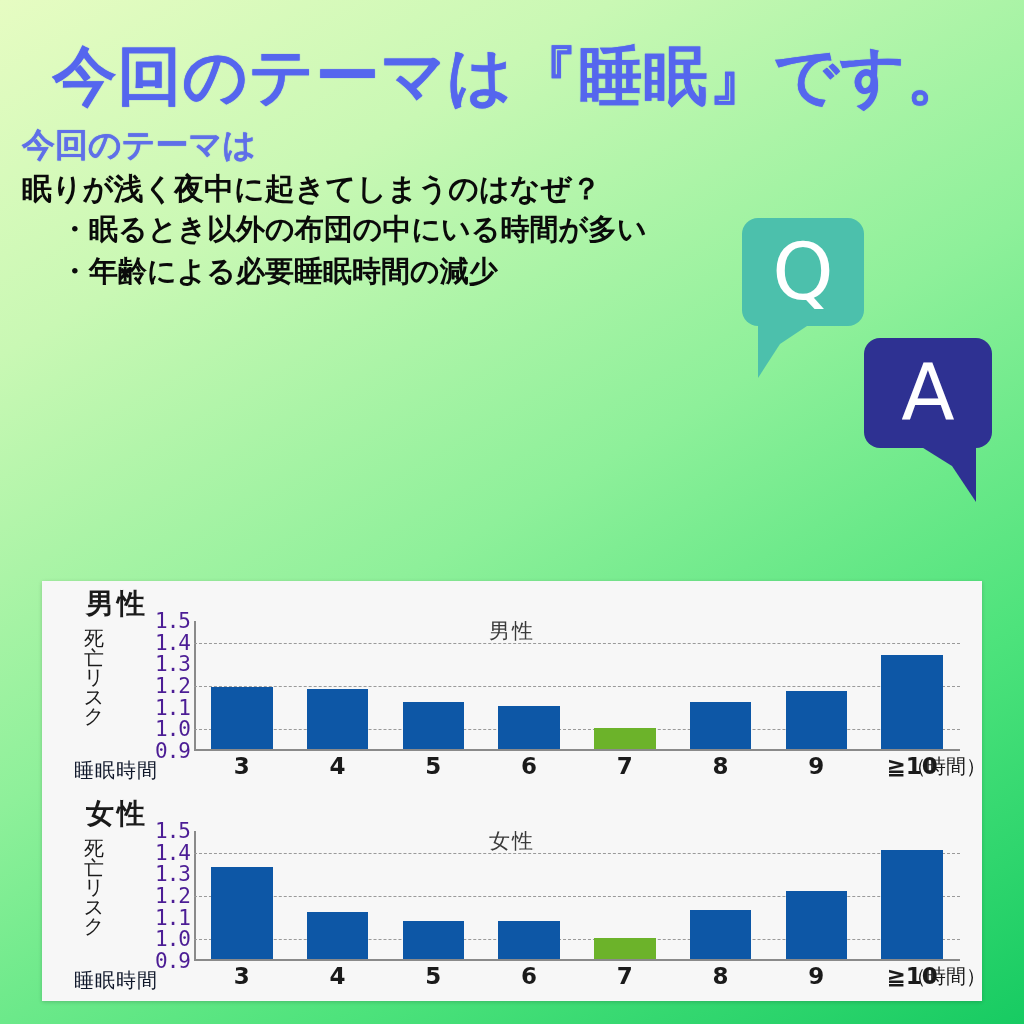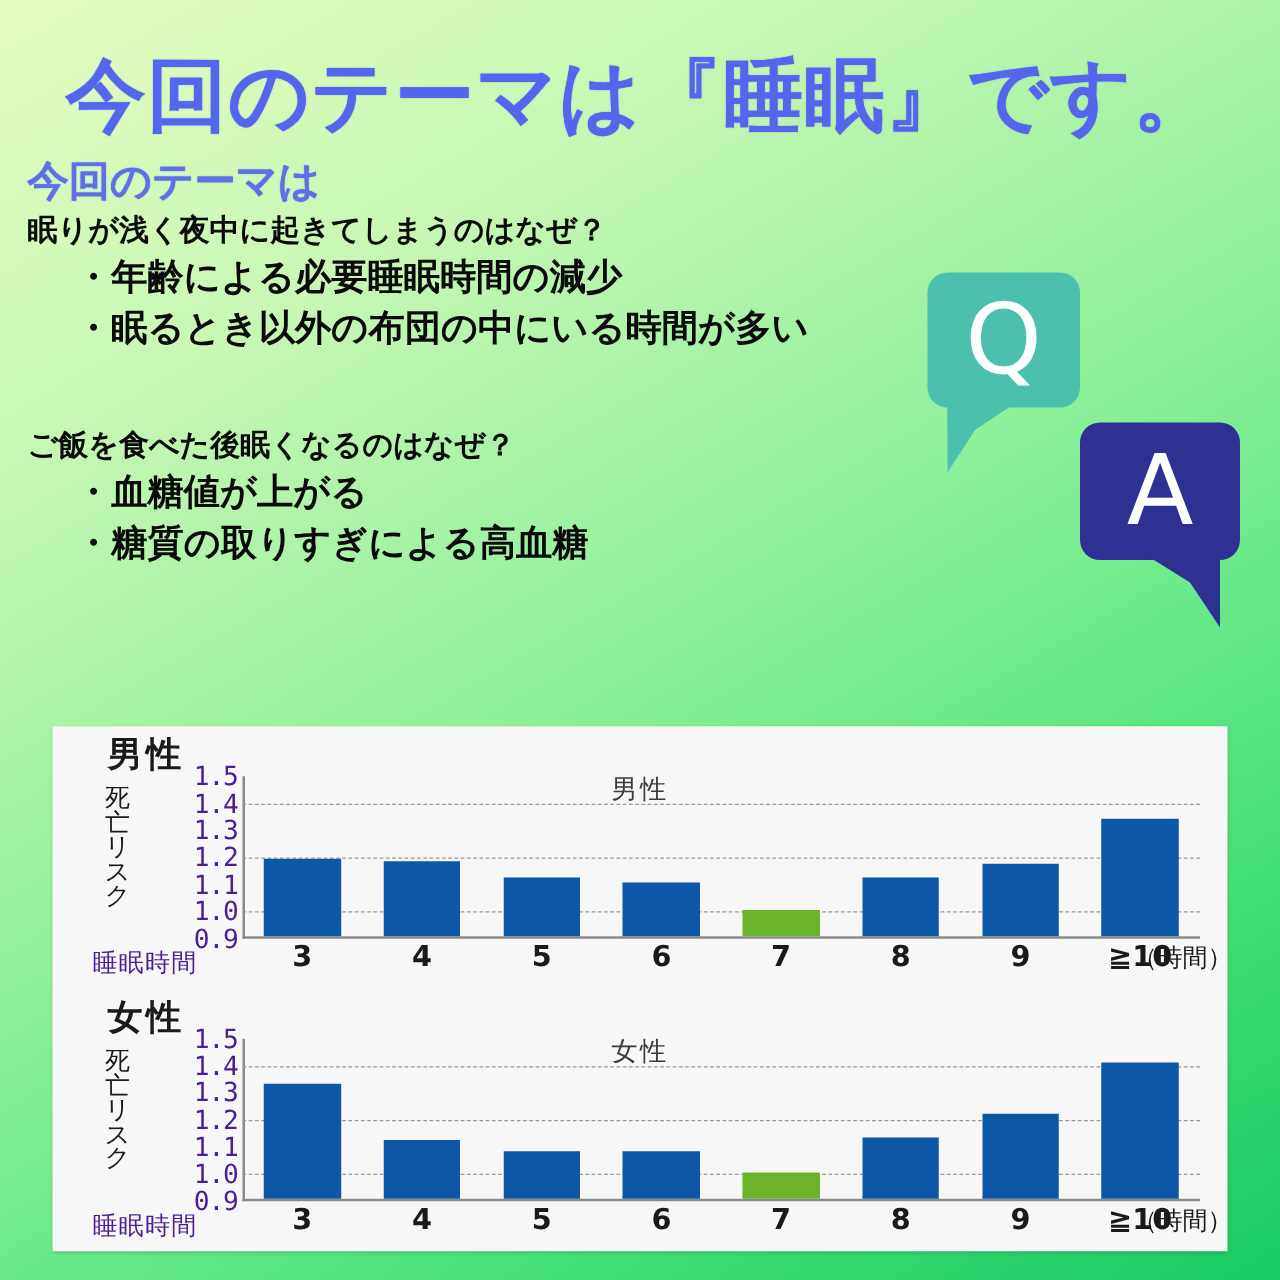--- a/index.html
+++ b/index.html
@@ -45,21 +45,21 @@
   #sec-head-1 { left: 22px; top: 123px; }
   #sec-head-2 { left: 22px; top: 512px; }
 
   
   .qa-block { position: absolute; left: 22px; }
   #qa-block-1 { top: 168px; }
   #qa-block-2 { top: 340px; }
 
   .q-line {
     color: #0a0a0a;
-    font-size: 24px;
+    font-size: 30px;
     font-weight: bold;
     white-space: nowrap;
     line-height: 1.38;
   }
   .a-line {
     color: #0a0a0a;
     font-size: 29px;
     font-weight: bold;
     white-space: nowrap;
     line-height: 1.42;
@@ -184,21 +184,21 @@
     position: absolute;
     right: 0;
     transform: translateY(-50%);
     white-space: nowrap;
   }
   .xlabel {
     position: absolute;
     left: 32px;
     top: 176px;
     font-size: 20px;
-    color: #4c1d95;
+    color: #0f172a;
     letter-spacing: 1px;
     white-space: nowrap;
   }
   .plot {
     position: absolute;
     left: 152px;
     top: 40px;
     right: 22px;
     height: 130px;
   }
@@ -278,29 +278,24 @@
 <body>
 
 <div id="poster">
 
   <div class="main-title">今回のテーマは『睡眠』です。</div>
 
   <div class="section-head" id="sec-head-1">今回のテーマは</div>
 
   <div class="qa-block" id="qa-block-1">
     <div class="q-line">眠りが浅く夜中に起きてしまうのはなぜ？</div>
+    <div class="a-line">・眠るとき以外の布団の中にいる時間が多い</div>
     <div class="a-line">・年齢による必要睡眠時間の減少</div>
-    <div class="a-line">・眠るとき以外の布団の中にいる時間が多い</div>
   </div>
 
-  <div class="qa-block" id="qa-block-2">
-    <div class="q-line">ご飯を食べた後眠くなるのはなぜ？</div>
-    <div class="a-line">・血糖値が上がる</div>
-    <div class="a-line">・糖質の取りすぎによる高血糖</div>
-  </div>
 
   <div class="bubble" id="bubble-q" style="background: rgb(76, 192, 172);">
     <div class="tail"></div>
     <div class="glyph">Q</div>
   </div>
 
   <div class="bubble" id="bubble-a" style="background: rgb(46, 49, 146);">
     <div class="tail"></div>
     <div class="glyph">A</div>
   </div>

